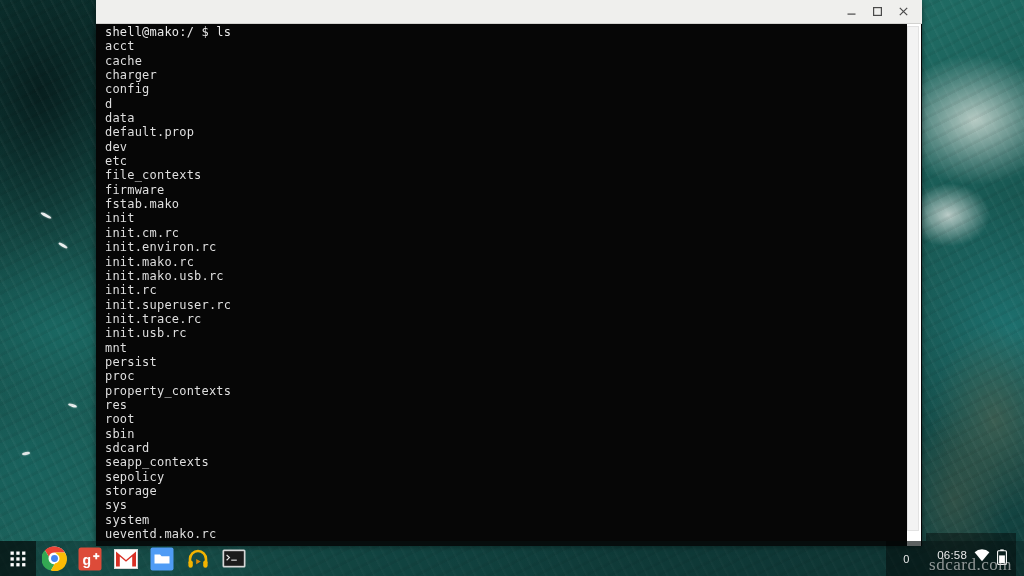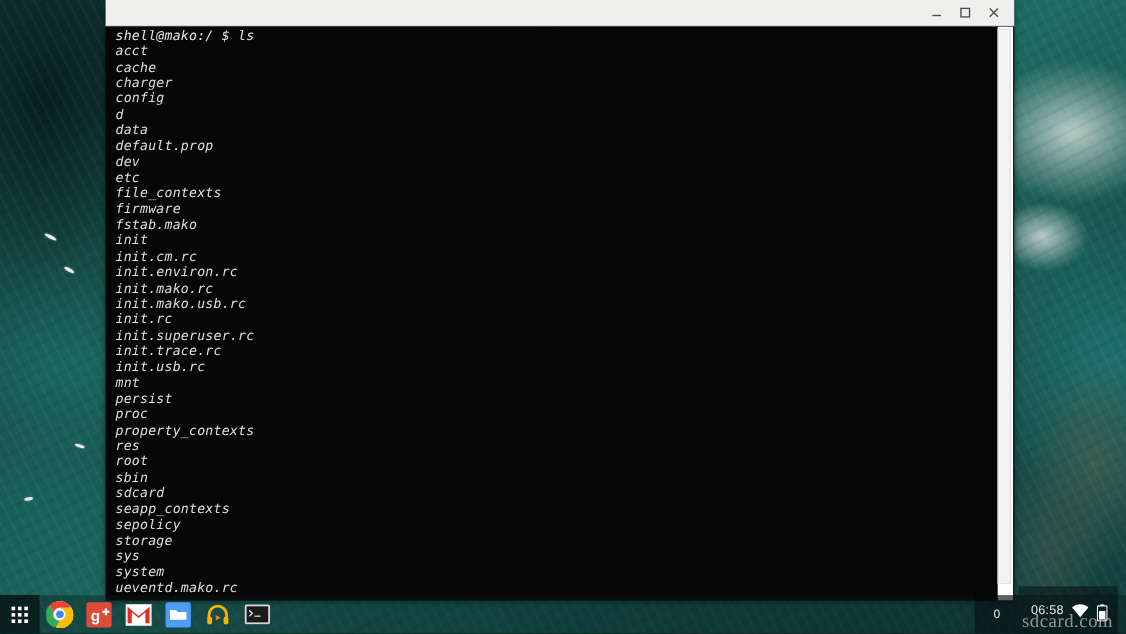--- a/index.html
+++ b/index.html
@@ -88,21 +88,20 @@
     color: #4a4a4a;
   }
   .win-ctl svg { display: block; }
   #close-btn { margin-right: 6px; }
 
   #term-body {
     position: relative;
     height: 522px;
     background: #060606;
     overflow: hidden;
-    font-style: italic;
   }
   #term-text {
     position: absolute;
     left: 9px;
     top: 1px;
     right: 22px;
     color: #dfdfdf;
     font-family: "DejaVu Sans Mono", "Liberation Mono", monospace;
     font-size: 12px;
     line-height: 14.35px;

